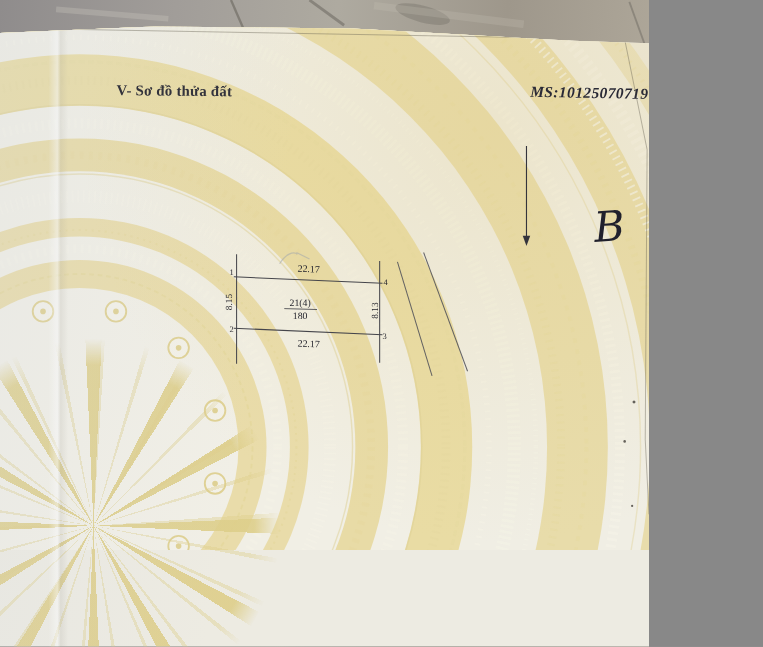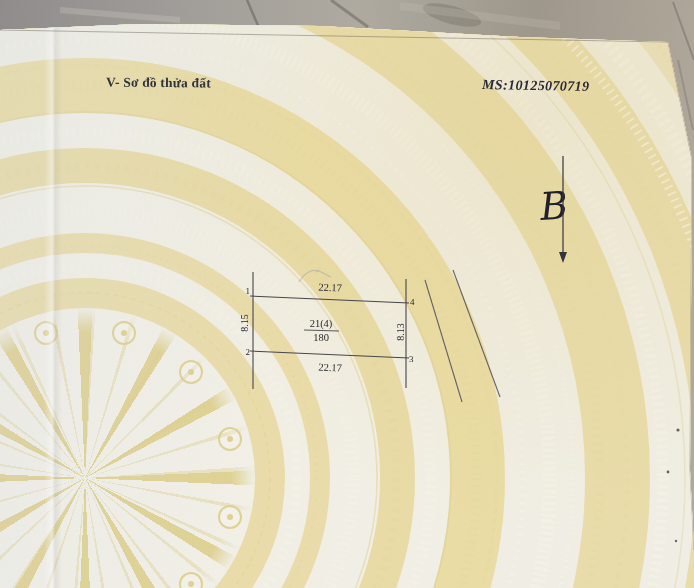--- a/index.html
+++ b/index.html
@@ -1,16 +1,16 @@
 <!DOCTYPE html>
 <html><head>
 <meta charset="utf-8">
 <style>
   html,body{margin:0;padding:0;background:#888;}
-  .scene{position:relative;width:694px;height:588px;overflow:hidden;
+  .scene{position:relative;width:590px;height:588px;overflow:hidden;
          font-family:"Liberation Serif",serif;}
 
   
   .floor{position:absolute;inset:0;
     background:linear-gradient(95deg,#8f8c8c 0%,#a19d99 25%,#aeaaa0 48%,#9e978b 72%,#b2ab9d 100%);}
   .floor svg{position:absolute;inset:0;}
 
   
   .paper{position:absolute;inset:0;background:#edebe2;
     clip-path:polygon(0 30px,140px 24px,320px 26px,520px 37px,668px 42px,

